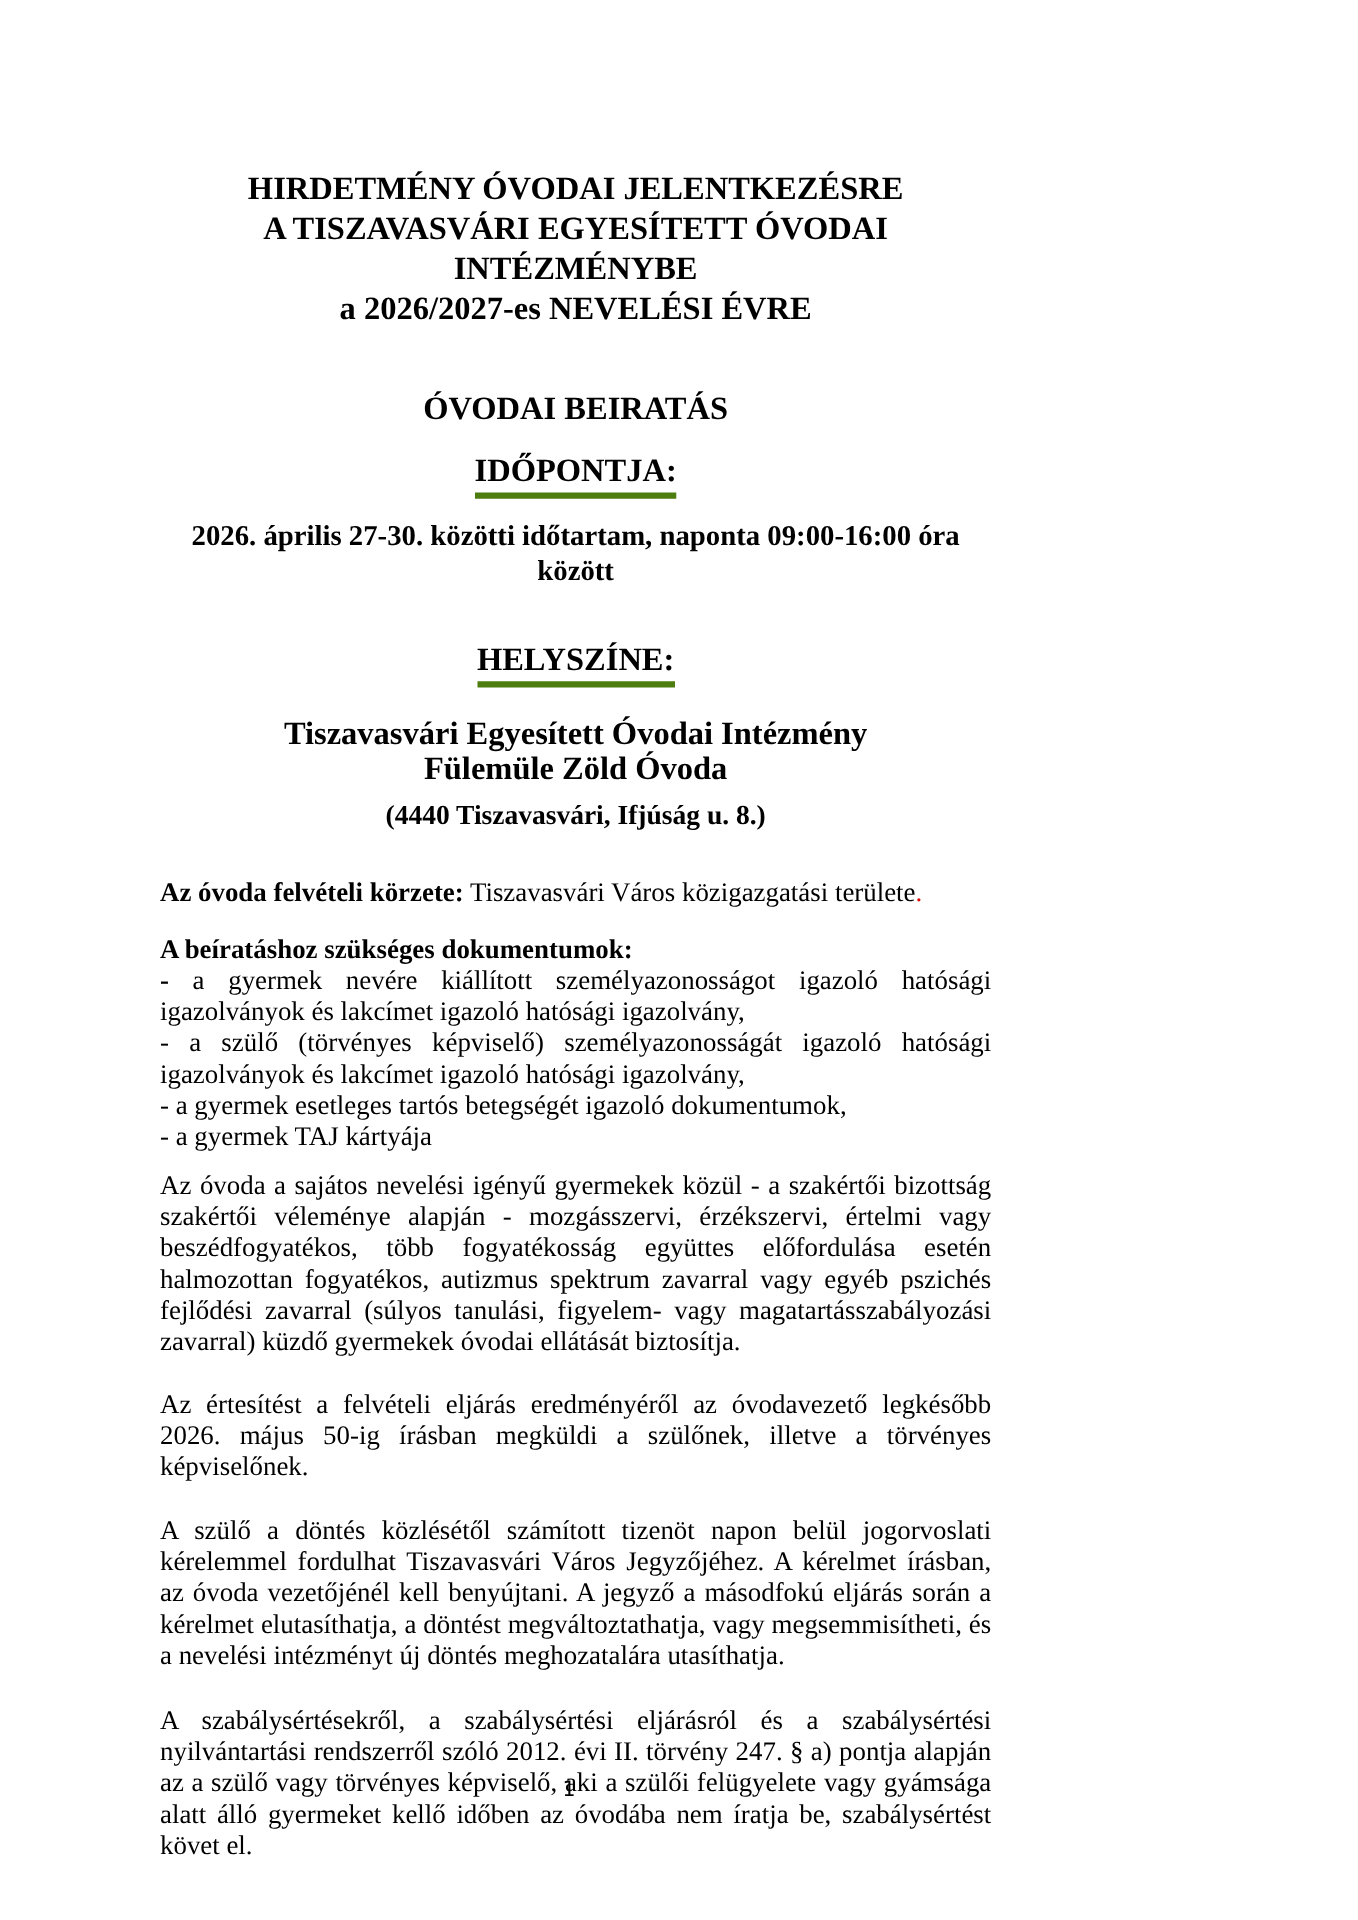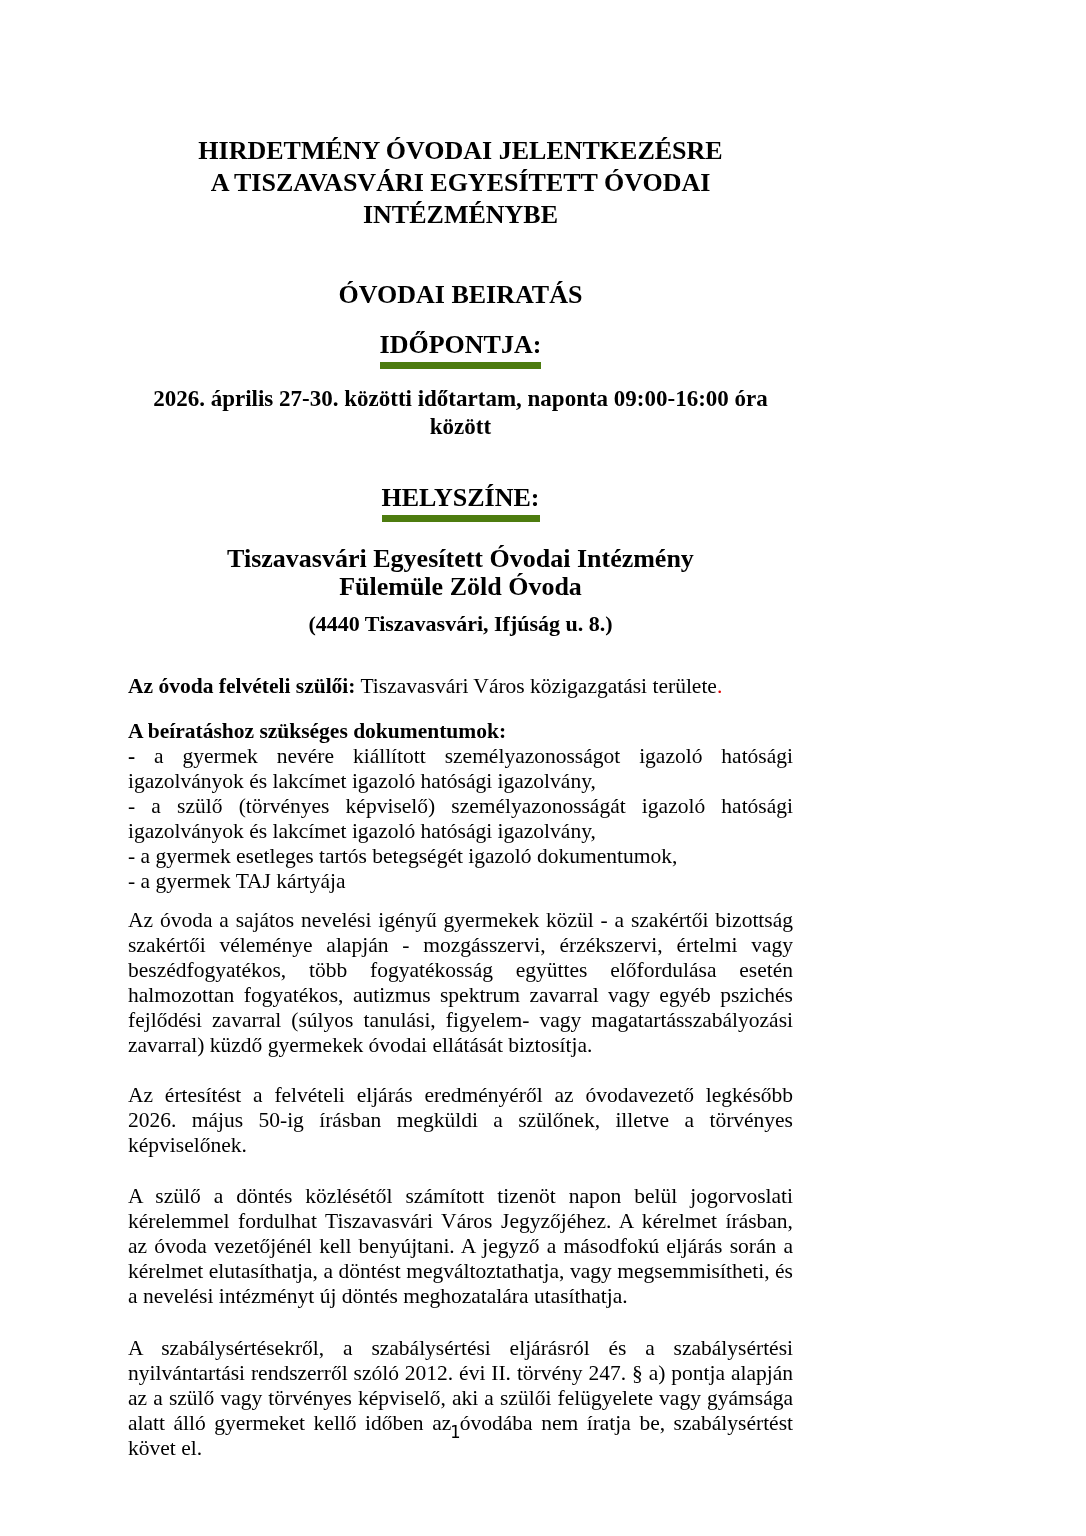--- a/index.html
+++ b/index.html
@@ -28,21 +28,21 @@
     text-align:center;
     font-weight:bold;
     font-size:26px;
     line-height:32px;
   }
   .h-enrollment { margin-top:48px; }
   .h-date { margin-top:18px; }
   .h-venue { margin-top:41px; }
   .u-thick {
     display:inline-block;
-    border-bottom:7px solid #4d7c0f;
+    border-bottom:5px solid #4d7c0f;
     padding-bottom:1px;
   }
   .date-line {
     margin-top:16px;
     text-align:center;
     font-weight:bold;
     font-size:23px;
     line-height:28px;
   }
   .venue {
@@ -81,38 +81,39 @@
   }
 </style>
 </head>
 <body>
 
 <div class="page">
 
   <header class="title-block">
     <div class="title-line">HIRDETMÉNY ÓVODAI JELENTKEZÉSRE</div>
     <div class="title-line">A TISZAVASVÁRI EGYESÍTETT ÓVODAI INTÉZMÉNYBE</div>
+    <div class="title-line">a 2026/2027-es NEVELÉSI ÉVRE</div>
   </header>
 
   <h2 class="h-center h-enrollment">ÓVODAI BEIRATÁS</h2>
 
   <h2 class="h-center h-date"><span class="u-thick">IDŐPONTJA:</span></h2>
 
   <p class="date-line">2026. április 27-30. közötti időtartam, naponta 09:00-16:00 óra között</p>
 
   <h2 class="h-center h-venue"><span class="u-thick">HELYSZÍNE:</span></h2>
 
   <div class="venue">
     <div>Tiszavasvári Egyesített Óvodai Intézmény</div>
     <div>Fülemüle Zöld Óvoda</div>
   </div>
 
   <div class="venue-address">(4440 Tiszavasvári, Ifjúság u. 8.)</div>
 
-  <p class="body-text district"><span class="label">Az óvoda felvételi szülői:</span><span> Tiszavasvári Város közigazgatási területe</span><span class="red-period">.</span></p>
+  <p class="body-text district"><span class="label">Az óvoda felvételi körzete:</span><span> Tiszavasvári Város közigazgatási területe</span><span class="red-period">.</span></p>
 
   <section class="body-text">
     <p class="docs-heading">A beíratáshoz szükséges dokumentumok:</p>
     <p class="doc-item"><span class="bullet-bold">-</span><span> a gyermek nevére kiállított személyazonosságot igazoló hatósági igazolványok és lakcímet igazoló hatósági igazolvány,</span></p>
     <p class="doc-item"><span>-</span><span> a szülő (törvényes képviselő) személyazonosságát igazoló hatósági igazolványok és lakcímet igazoló hatósági igazolvány,</span></p>
     <p class="doc-item"><span>-</span><span> a gyermek esetleges tartós betegségét igazoló dokumentumok,</span></p>
     <p class="doc-item"><span>-</span><span> a gyermek TAJ kártyája</span></p>
   </section>
 
   <p class="body-text para para-1">Az óvoda a sajátos nevelési igényű gyermekek közül - a szakértői bizottság szakértői véleménye alapján - mozgásszervi, érzékszervi, értelmi vagy beszédfogyatékos, több fogyatékosság együttes előfordulása esetén halmozottan fogyatékos, autizmus spektrum zavarral vagy egyéb pszichés fejlődési zavarral (súlyos tanulási, figyelem- vagy magatartásszabályozási zavarral) küzdő gyermekek óvodai ellátását biztosítja.</p>

